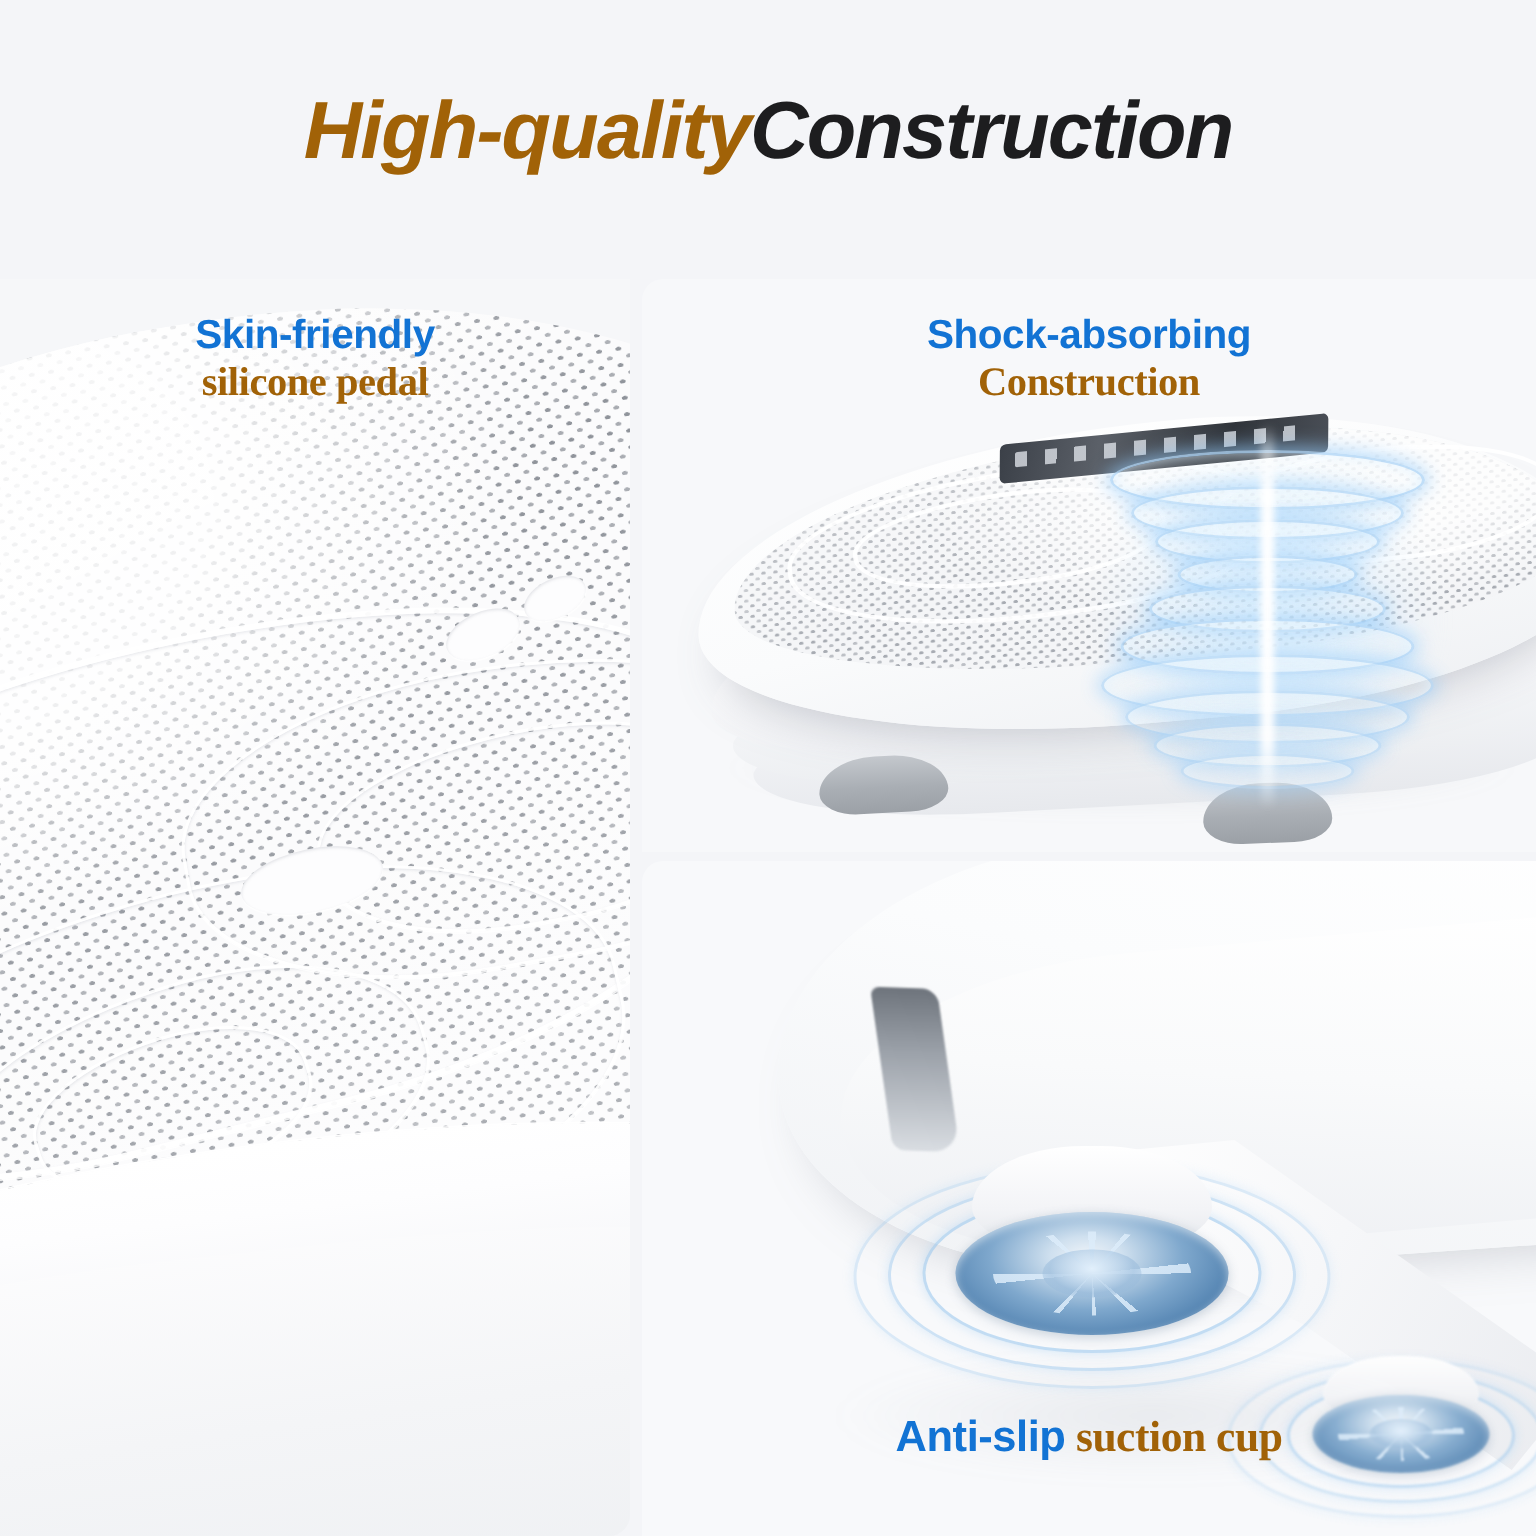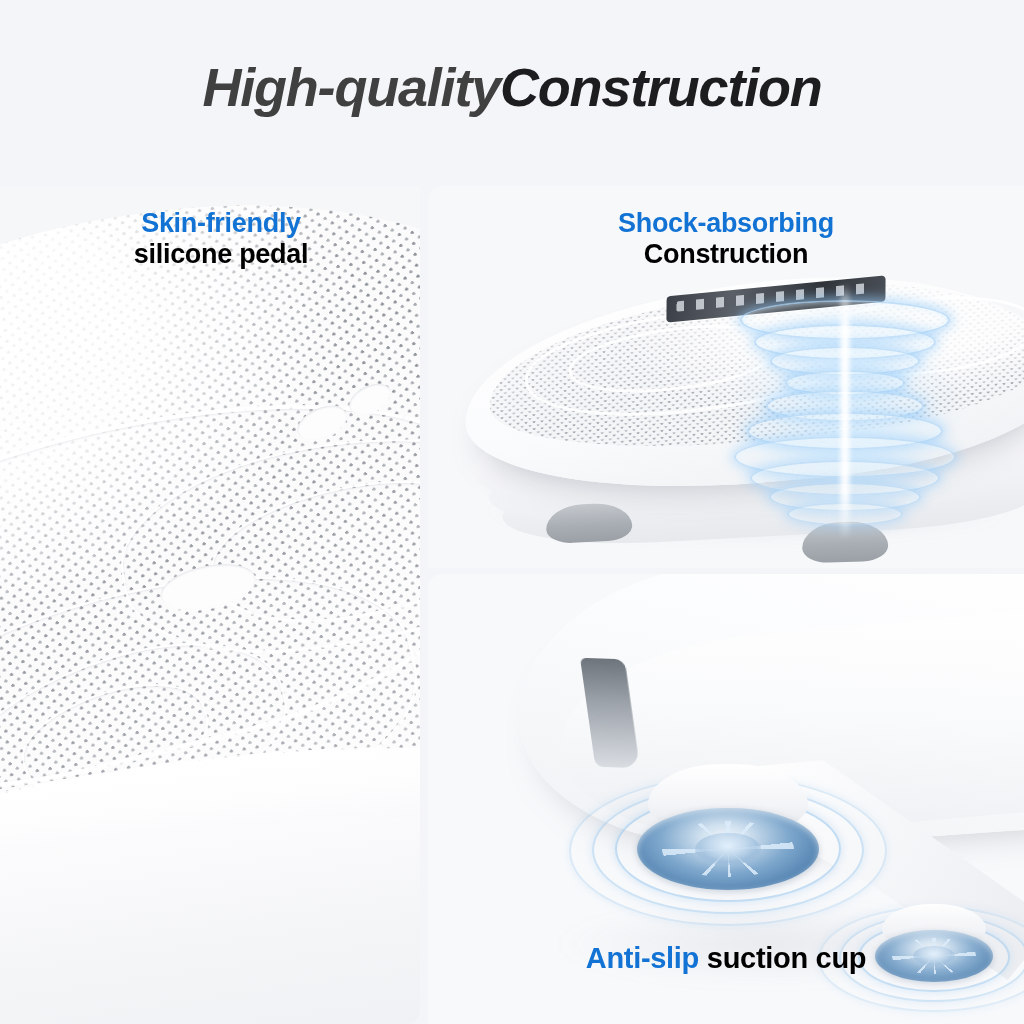--- a/index.html
+++ b/index.html
@@ -11,41 +11,41 @@
   }
   .page { position:relative; width:1024px; height:1024px; background:#f4f5f8; }
 
   
   .header { position:absolute; left:0; top:0; width:1024px; height:186px; }
   .title {
     position:absolute; left:0; top:60px; width:1024px;
     text-align:center; font-size:54px; font-weight:bold; font-style:italic;
     letter-spacing:-1.2px; white-space:nowrap; line-height:1;
   }
-  .title .t-blue { color:#404040; }
+  .title .t-blue { color:#a16207; }
   .title .t-dark { color:#1d1d1f; }
   .subtitle {
     position:absolute; left:0; top:138px; width:1024px; text-align:center;
     font-size:29px; font-weight:400; color:#23252a; letter-spacing:.6px;
   }
 
   
   .panel { position:absolute; overflow:hidden; background:#f7f8fa; }
   .p-left  { left:0;   top:186px; width:420px; height:838px;
              border-radius:0 0 14px 0; background:#f6f7f9; }
   .p-tr    { left:428px; top:186px; width:596px; height:382px;
              border-radius:14px 0 0 0; background:#f7f8fa; }
   .p-br    { left:428px; top:574px; width:596px; height:450px;
              border-radius:14px 0 0 0; background:#f8f9fb; }
 
   .lbl { position:absolute; text-align:center; line-height:1.16; white-space:nowrap;
          font-weight:bold; letter-spacing:-.3px; z-index:40; }
   .lbl .b { color:#1273d4; }
-  .lbl .d { color:#000000; }
-  .lbl-left { left:0; top:22px; width:420px; font-size:27px;margin-left:11px; }
+  .lbl .d { color:#a16207;font-family:Liberation Serif, serif; }
+  .lbl-left { left:0; top:22px; width:420px; font-size:27px; }
   .lbl-tr   { left:0; top:22px; width:596px; font-size:27px; }
   .lbl-br   { left:0; top:368px; width:596px; font-size:29px; }
 
   
   .pedal-wrap { position:absolute; inset:0; }
   .pedal-body {
     position:absolute; left:-220px; top:46px; width:830px; height:700px;
     background:linear-gradient(168deg,#ffffff 0%,#fbfcfd 45%,#f2f3f5 100%);
     border-radius:48% 50% 46% 44% / 40% 46% 54% 50%;
     transform:rotate(-7deg);

